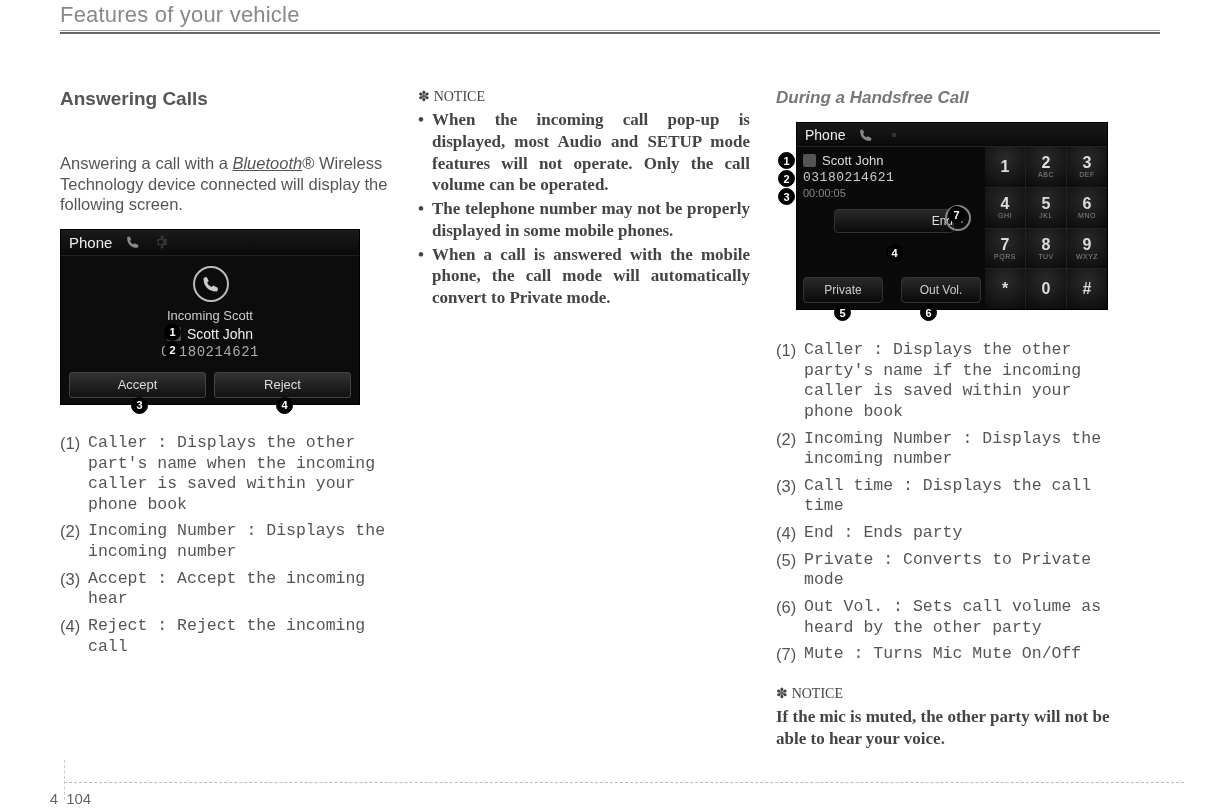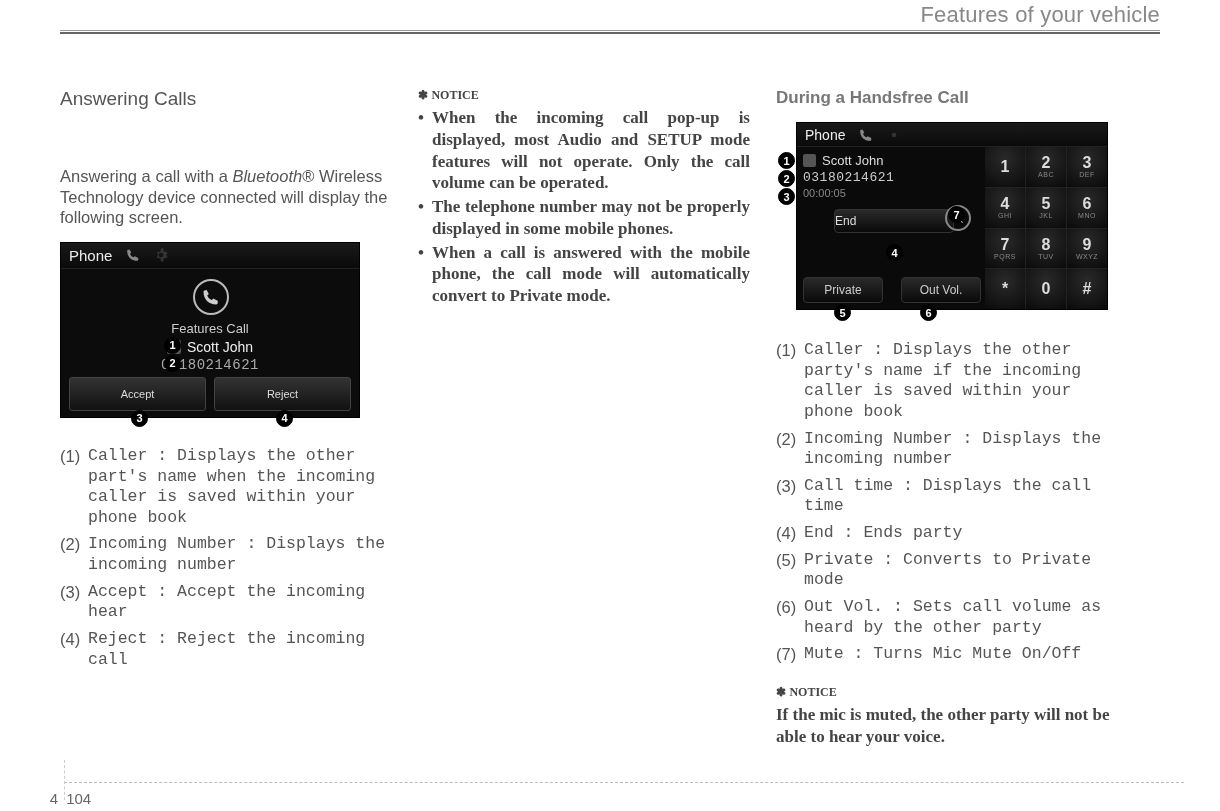--- a/index.html
+++ b/index.html
@@ -1,33 +1,33 @@
 <!DOCTYPE html>
 <html><head>
 <meta charset="utf-8">
 <style>
   * { box-sizing: border-box; margin: 0; padding: 0; }
   html, body { width: 1220px; height: 811px; font-family: Arial, Helvetica, sans-serif; color: #4a4a4a; background: #fff; }
   .page { width: 1220px; height: 811px; position: relative; padding: 0 60px; }
   .header { position: relative; padding-top: 2px; }
-  .header-title { font-size: 22px; color: #888; font-weight: normal; letter-spacing: 0.2px; text-align: right; }
+  .header-title { font-size: 22px; color: #888; font-weight: normal; letter-spacing: 0.2px; }
   .header-rule-thin { border: none; border-top: 1px solid #999; margin-top: 2px; }
   .header-rule-thick { border: none; border-top: 2.5px solid #666; margin-top: 1px; }
   .columns { display: flex; gap: 26px; margin-top: 54px; }
   .col { width: 332px; }
-  .h-primary { font-size: 19px; font-weight: normal; color: #555; margin-bottom: 56px; }
-  .h-sub { font-size: 17px; font-weight: bold; color: #777; margin-bottom: 6px; }
+  .h-primary { font-size: 19px; font-weight: bold; color: #555; margin-bottom: 43px; }
+  .h-sub { font-size: 17px; font-weight: bold; font-style: italic; color: #777; margin-bottom: 6px; }
   .para { font-size: 16.5px; line-height: 1.25; color: #555; }
-  .para .bt { font-style: italic; }
+  .para .bt { font-style: italic; text-decoration: underline; }
   .figure { margin-top: 14px; margin-bottom: 28px; position: relative; }
   .call-list { font-size: 16.5px; color: #555; line-height: 1.25; }
   .call-list .row { display: flex; margin-bottom: 6px; }
   .call-list .num { width: 28px; flex: none; }
   .call-list .txt { flex: 1; font-family: Liberation Mono, monospace; }
-  .notice-heading { font-size: 12px; font-weight: bold; color: #444; margin-bottom: 4px; font-family: Georgia, 'Times New Roman', serif; }
+  .notice-heading { font-size: 14px; font-weight: normal; color: #444; margin-bottom: 4px; font-family: Georgia, 'Times New Roman', serif; }
   .notice-heading .star { font-family: Arial, sans-serif; }
   .notice-list { font-size: 17px; line-height: 1.28; color: #444; font-family: Georgia, 'Times New Roman', serif; font-weight: bold; text-align: justify; }
   .notice-list .bullet-row { display: flex; margin-bottom: 2px; }
   .notice-list .bullet { width: 14px; flex: none; }
   .notice-para { font-size: 17px; line-height: 1.28; color: #444; font-family: Georgia, 'Times New Roman', serif; font-weight: bold; }
 
   
   .footer { position: absolute; left: 0; right: 0; bottom: 28px; }
   .footer-line { border: none; border-top: 1.5px dashed #bbb; margin: 0 36px 0 64px; }
   .footer-nums { position: absolute; left: 40px; top: 8px; font-size: 15px; color: #666; }
@@ -40,37 +40,37 @@
   .fig1 .topbar .lbl { font-size: 15px; color:#eee; }
   .fig1 .topbar .ic { width:14px; height:14px; color:#888;}
   .fig1 .circle { width:36px; height:36px; border:2px solid #bbb; border-radius:50%; position:absolute; left:132px; top:36px; display:flex; align-items:center; justify-content:center;}
   .fig1 .circle svg { width:18px; height:18px; fill:#ccc;}
   .fig1 .inc { position:absolute; top:78px; left:0; right:0; text-align:center; font-size:13px; color:#ccc;}
   .fig1 .caller { position:absolute; top:96px; left:0; right:0; text-align:center; display:flex; justify-content:center; align-items:center; gap:6px;}
   .fig1 .caller .pi { width:14px; height:14px; background:#555; border-radius:2px;}
   .fig1 .caller span{ font-size:14px; color:#eee;}
   .fig1 .number { position:absolute; top:114px; left:0; right:0; text-align:center; font-size:14px; color:#aaa; font-family: 'Courier New', monospace; letter-spacing:0.5px;}
   .fig1 .btns { position:absolute; bottom:6px; left:8px; right:8px; display:flex; gap:8px;}
-  .fig1 .btn { flex:1; height:34px; background:linear-gradient(#333,#111); border:1px solid #444; border-radius:3px; display:flex; align-items:center; justify-content:center; font-size:11px; color:#ddd;}
+  .fig1 .btn { flex:1; height:26px; background:linear-gradient(#333,#111); border:1px solid #444; border-radius:3px; display:flex; align-items:center; justify-content:center; font-size:13px; color:#ddd;}
 
   
   .badge { position:absolute; width:17px; height:17px; border-radius:50%; background:#000; color:#fff; font-size:11px; display:flex; align-items:center; justify-content:center; font-weight:bold; border:1.5px solid #000;}
 
   
   .fig2wrap { width: 332px; position:relative; margin-bottom: 30px;}
   .fig2 { width: 312px; height: 188px; background:#0a0a0a; margin-left:20px; position:relative; color:#ccc; border:1px solid #000;}
   .fig2 .topbar { height:24px; background: linear-gradient(#1a1a1a,#0a0a0a); border-bottom:1px solid #222; display:flex; align-items:center; padding:0 8px; gap:14px;}
   .fig2 .topbar .lbl { font-size:14px; color:#eee;}
   .fig2 .leftpane { position:absolute; left:0; top:24px; bottom:0; width:188px; padding:6px 0 0 6px;}
   .fig2 .caller { display:flex; align-items:center; gap:6px; margin-bottom:2px;}
   .fig2 .caller .pi { width:13px; height:13px; background:#555; border-radius:2px;}
   .fig2 .caller span { font-size:13px; color:#ddd;}
   .fig2 .num { font-size:13px; color:#ccc; font-family:'Courier New',monospace; letter-spacing:0.5px; margin-bottom:2px;}
   .fig2 .time { font-size:11px; color:#888; margin-bottom:6px;}
-  .fig2 .endbtn { margin: 10px auto 0; width:120px; height:24px; background:linear-gradient(#2a2a2a,#0a0a0a); border:1px solid #333; border-radius:4px; display:flex; align-items:center; justify-content:flex-start; color:#ddd; font-size:12px;}
+  .fig2 .endbtn { margin: 10px auto 0; width:120px; height:24px; background:linear-gradient(#2a2a2a,#0a0a0a); border:1px solid #333; border-radius:4px; display:flex; align-items:center; justify-content:flex-end; color:#ddd; font-size:12px;}
   .fig2 .mutecircle { position:absolute; left:148px; top:58px; width:26px; height:26px; border:2px solid #888; border-radius:50%; display:flex; align-items:center; justify-content:center;}
   .fig2 .mutecircle svg{width:14px;height:14px;fill:#aaa;}
   .fig2 .bottom { position:absolute; left:6px; bottom:6px; display:flex; gap:18px;}
   .fig2 .bottom .btn { width:80px; height:26px; background:linear-gradient(#2a2a2a,#0a0a0a); border:1px solid #333; border-radius:4px; display:flex; align-items:center; justify-content:center; font-size:12px; color:#ccc;}
   .fig2 .keypad { position:absolute; right:0; top:24px; bottom:0; width:122px; display:grid; grid-template-columns: repeat(3, 1fr); grid-template-rows: repeat(4, 1fr); gap:1px; background:#222;}
   .fig2 .key { background: radial-gradient(circle at 50% 30%, #2a2a2a, #0a0a0a); display:flex; flex-direction:column; align-items:center; justify-content:center; color:#ddd;}
   .fig2 .key .d { font-size:16px; font-weight:bold; line-height:1;}
   .fig2 .key .l { font-size:7px; color:#888; letter-spacing:0.5px;}
 
 </style>
@@ -102,21 +102,21 @@
               </svg>
             <svg class="ic" viewBox="0 0 24 24">
                 <path fill="#666" d="M12 8a4 4 0 100 8 4 4 0 000-8zm9 4l2 3-2 3-3-1-2 2 1 3-3 2-3-2 1-3-2-2-3 1-2-3 2-3-2-3 2-3 3 1 2-2-1-3 3-2 3 2-1 3 2 2 3-1 2 3-2 3z" opacity="0.4"></path>
               </svg>
           </div>
           <div class="circle">
             <svg viewBox="0 0 24 24">
                 <path d="M6 2l3 6-2 2c1 3 3 5 6 6l2-2 6 3v3c0 1-1 2-2 2C9 22 2 15 2 5c0-1 1-2 2-2h2z"></path>
               </svg>
           </div>
-          <div class="inc">Features Call</div>
+          <div class="inc">Incoming Scott</div>
           <div class="caller">
             <div class="pi"></div>
             <span>Scott John</span>
           </div>
           <div class="number">03180214621</div>
           <div class="btns">
             <div class="btn">Accept</div>
             <div class="btn">Reject</div>
           </div>
         </div>

